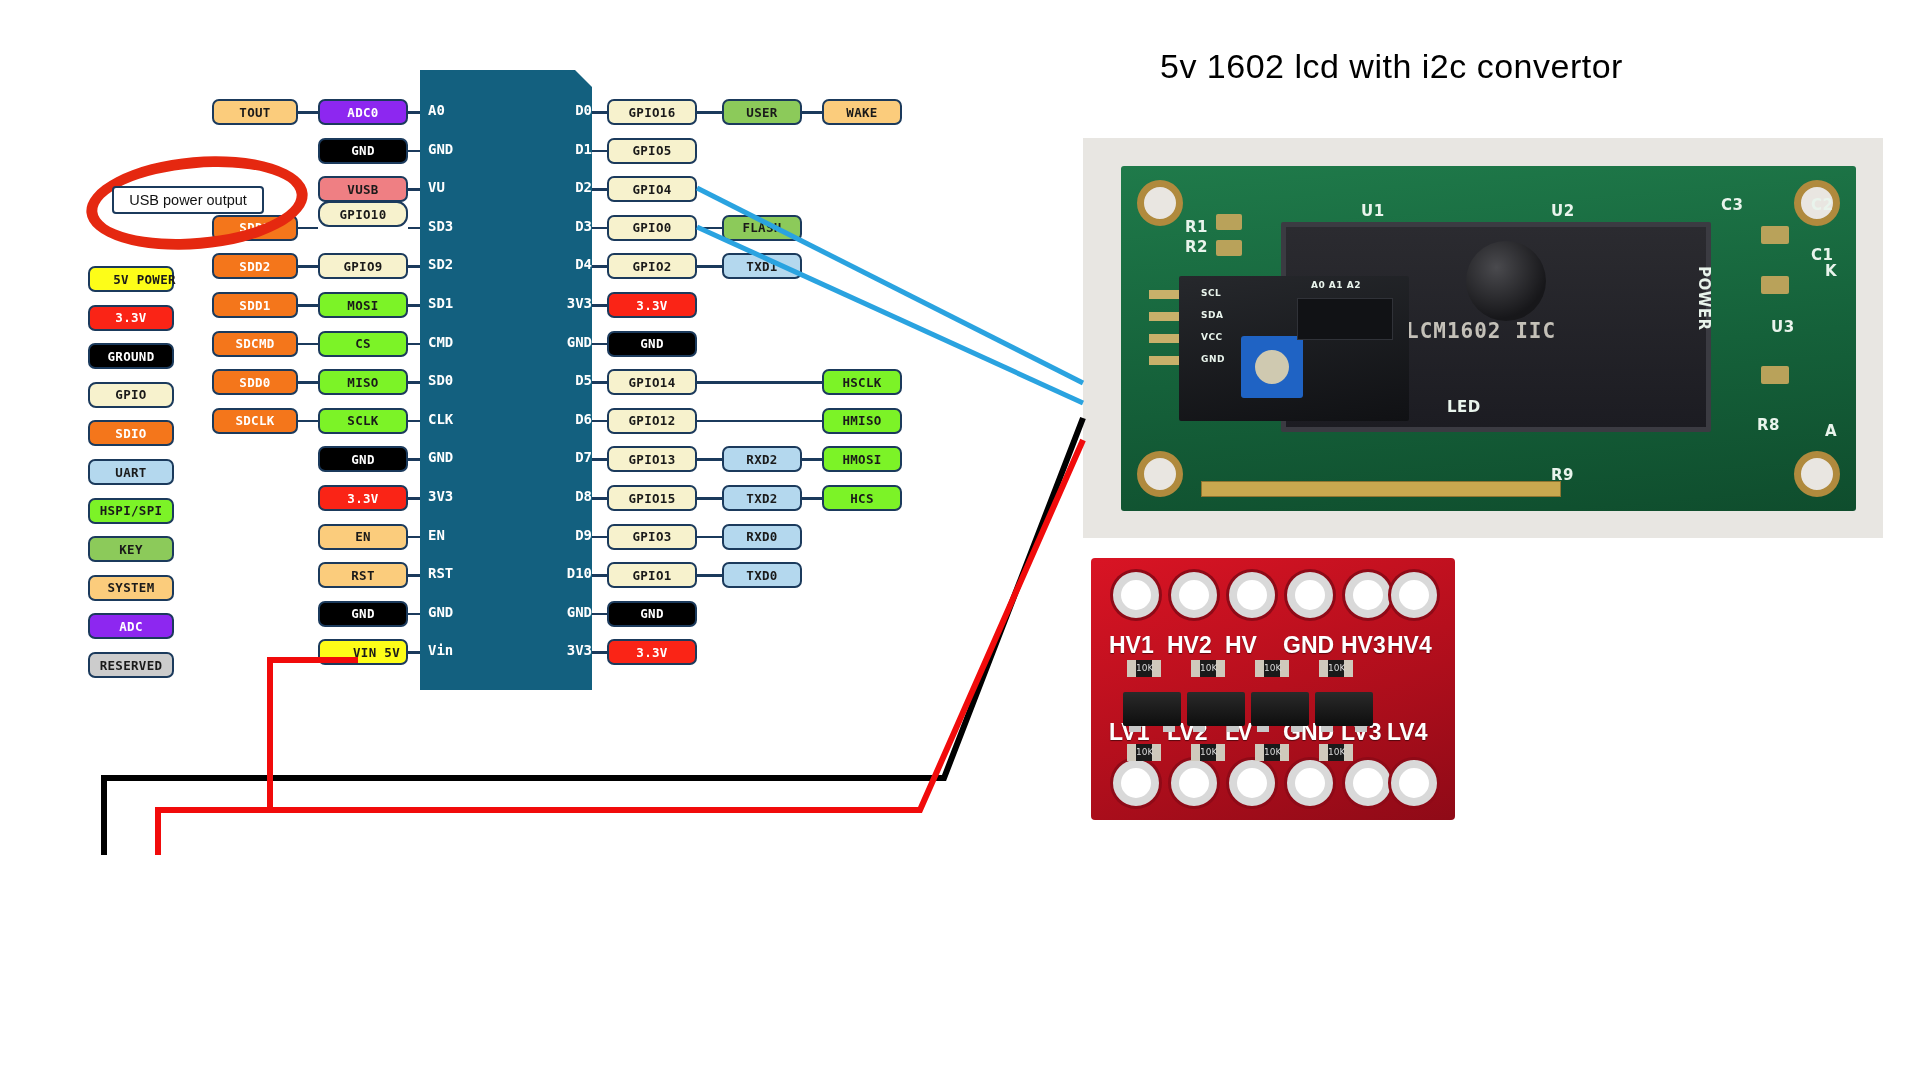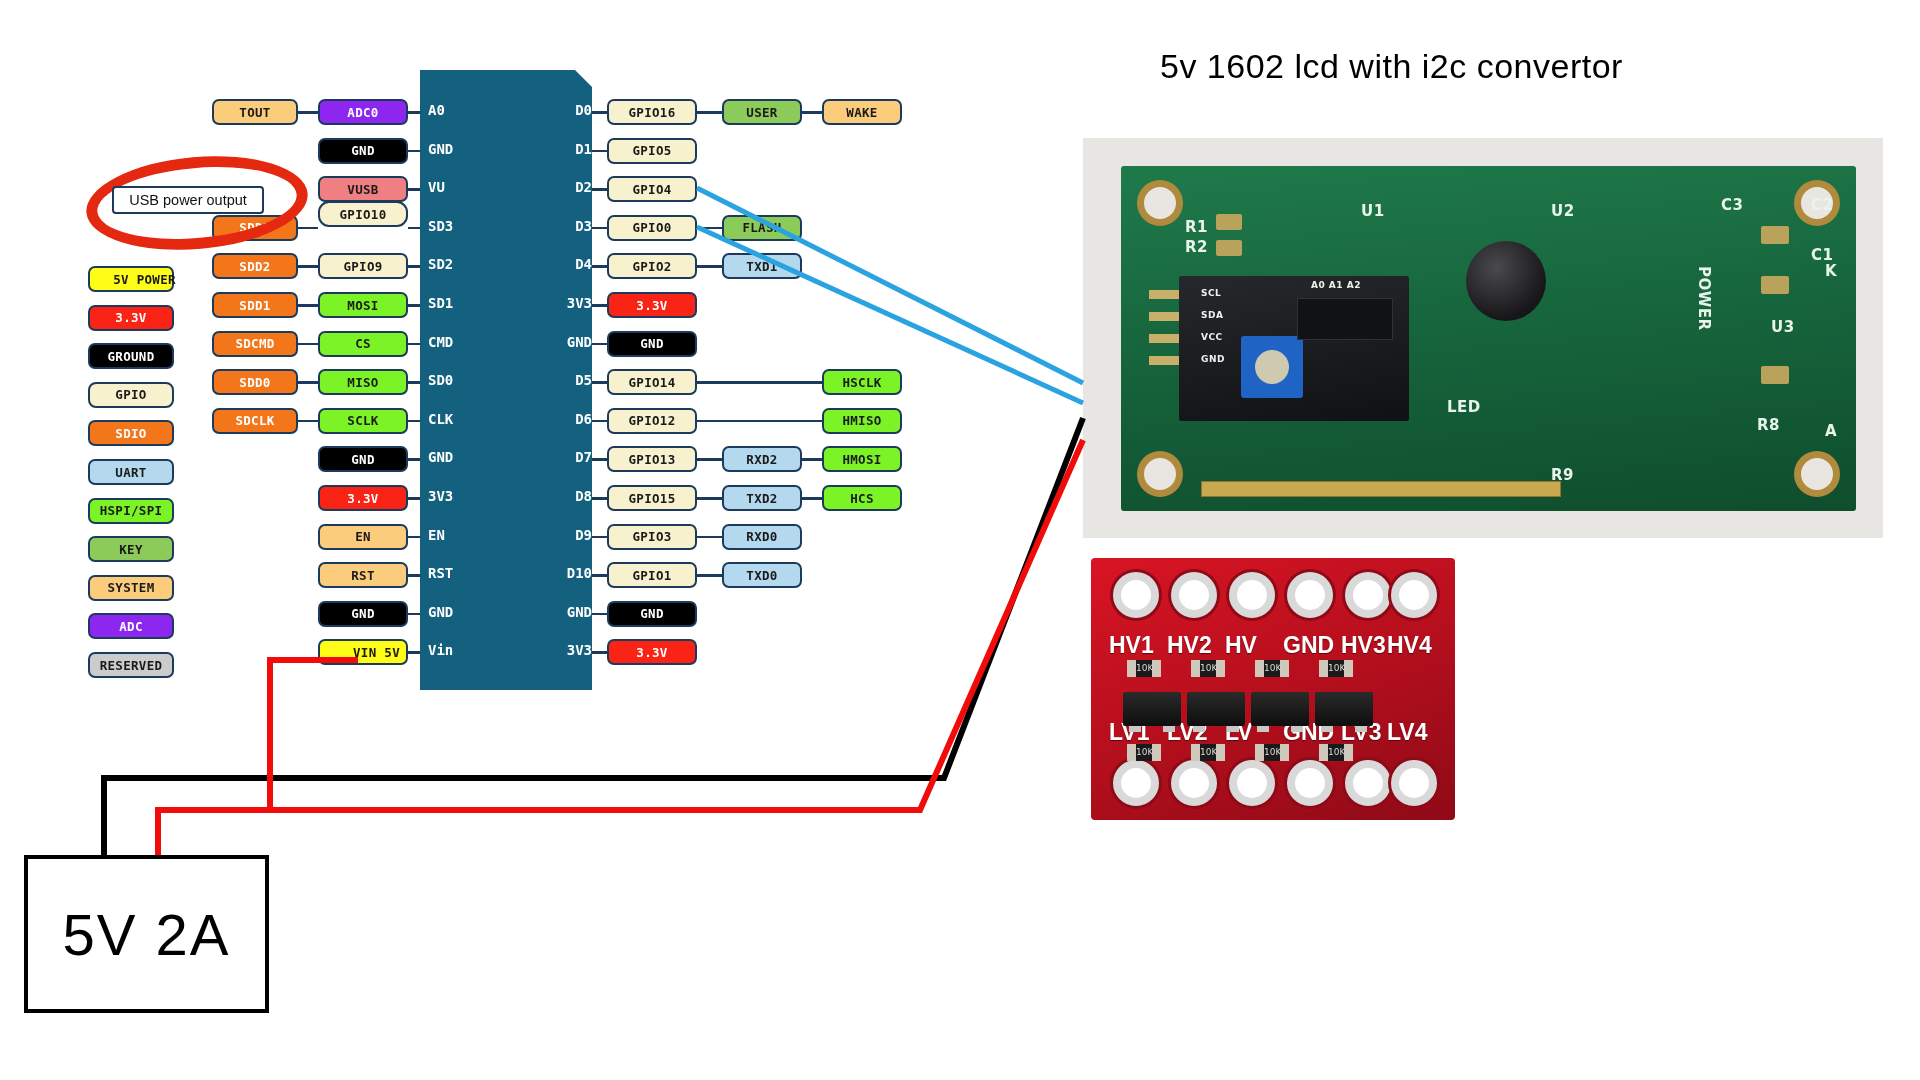--- a/index.html
+++ b/index.html
@@ -308,20 +308,23 @@
   <div id="callout-ellipse"></div>
   <div id="callout-box">USB power output</div>
 
   <div id="lcd-photo">
     <div id="lcd-pcb">
       <div class="lcd-hole" style="left:16px;  top:14px;"></div>
       <div class="lcd-hole" style="right:16px; top:14px;"></div>
       <div class="lcd-hole" style="left:16px;  bottom:14px;"></div>
       <div class="lcd-hole" style="right:16px; bottom:14px;"></div>
 
+      <div id="lcd-glass">
+        <div id="lcd-glass-text">LCM1602 IIC</div>
+      </div>
       <div id="lcd-buzzer"></div>
 
       <div class="lcd-silk" style="left:240px; top:36px;">U1</div>
       <div class="lcd-silk" style="left:430px; top:36px;">U2</div>
       <div class="lcd-silk" style="left:650px; top:152px;">U3</div>
       <div class="lcd-silk" style="left:600px; top:30px;">C3</div>
       <div class="lcd-silk" style="left:690px; top:30px;">C2</div>
       <div class="lcd-silk" style="left:690px; top:80px;">C1</div>
       <div class="lcd-silk" style="left:64px; top:52px;">R1</div>
       <div class="lcd-silk" style="left:64px; top:72px;">R2</div>
@@ -415,23 +418,20 @@
             <span>10K</span>
           </div>
           <div class="sh-res" style="left:228px; top:186px;">
             <span>10K</span>
           </div>
           <div class="sh-mos" style="left:224px; top:134px;"></div>
         </div>
     </div>
   </div>
 
-  <div id="psu">
-    <div id="psu-label">5V 2A</div>
-  </div>
 
   <div id="gen">
       <div class="pinlbl l" style="top:102px;">A0</div>
       <div class="pinlbl l" style="top:140.6px;">GND</div>
       <div class="pinlbl l" style="top:179.2px;">VU</div>
       <div class="pinlbl l" style="top:217.8px;">SD3</div>
       <div class="pinlbl l" style="top:256.4px;">SD2</div>
       <div class="pinlbl l" style="top:295px;">SD1</div>
       <div class="pinlbl l" style="top:333.6px;">CMD</div>
       <div class="pinlbl l" style="top:372.2px;">SD0</div>

